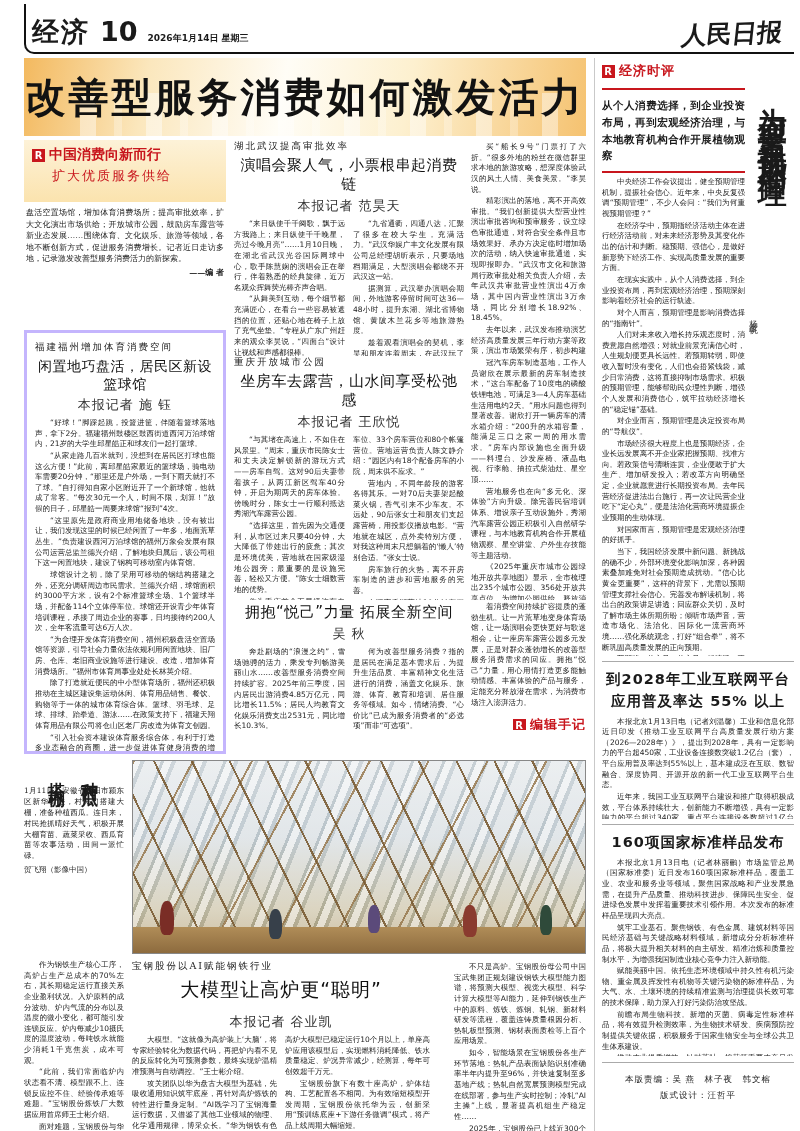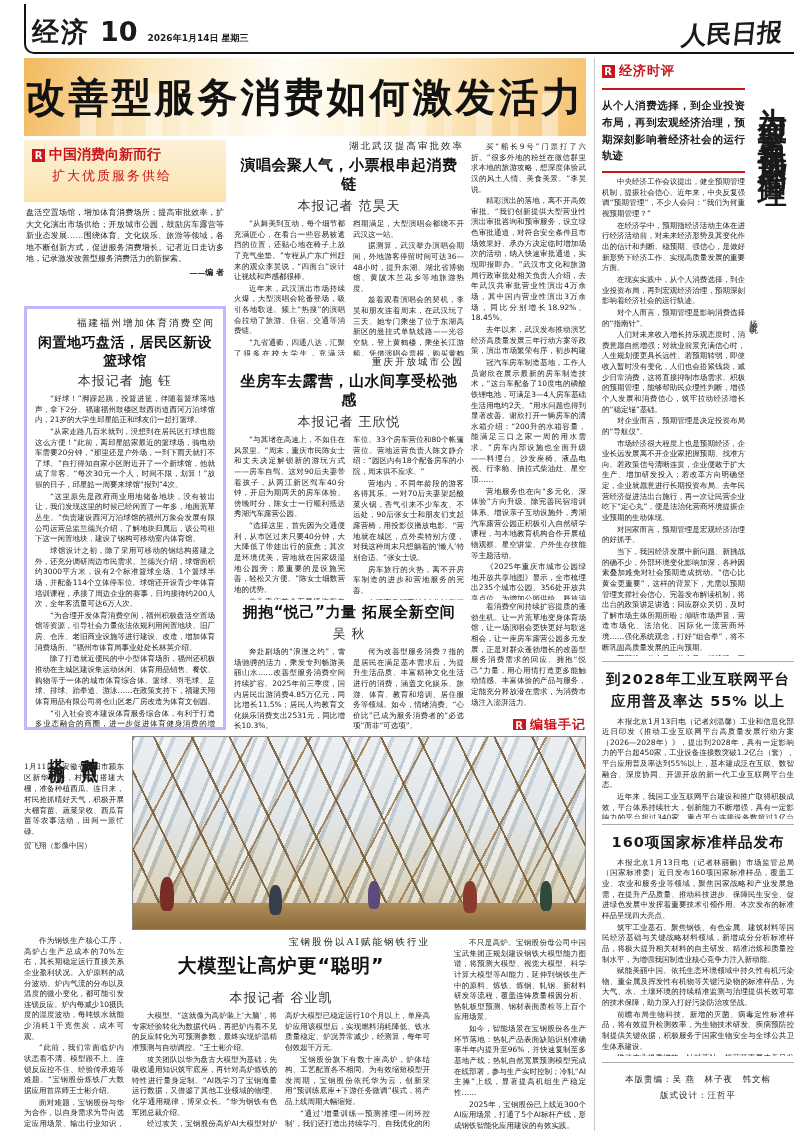--- a/index.html
+++ b/index.html
@@ -24,26 +24,26 @@
   
   .row-upper{display:flex;gap:8px;margin-top:4px;}
   .left-rail{width:202px;flex:none;}
   .mid-rail{flex:1;min-width:0;}
   
   .series-box{height:62px;background:linear-gradient(180deg,#fdf2d8,#fbe3ae);padding:6px 8px;box-sizing:border-box;}
   .series-line1{display:flex;align-items:center;gap:4px;font-size:14px;font-weight:900;color:#c8161d;}
   .series-line2{font-size:13px;color:#c8161d;margin:3px 0 0 20px;letter-spacing:2px;}
   .rlogo{width:13px;height:13px;background:#c8161d;color:#fff;font-size:10px;font-weight:900;display:inline-flex;align-items:center;justify-content:center;flex:none;}
   
-  .editor-note{height:104px;box-sizing:border-box;padding:5px 2px;font-size:8px;line-height:1.45;text-align:justify;color:#222;overflow:hidden;}
+  .editor-note{height:128px;box-sizing:border-box;padding:5px 2px;font-size:8px;line-height:1.45;text-align:justify;color:#222;overflow:hidden;}
   .editor-sig{text-align:right;font-weight:700;margin-top:2px;}
   
   .redbox{border:3px solid #c4b5fd;height:424px;box-sizing:border-box;padding:8px 8px 4px;overflow:hidden;}
-  .kicker{font-size:9.5px;text-align:right;letter-spacing:2px;color:#222;}
-  .hl-m{font-weight:700;text-align:center;color:#111;}
+  .kicker{font-size:9.5px;text-align:left;letter-spacing:2px;color:#222;}
+  .hl-m{font-weight:400;text-align:center;color:#111;}
   .hl-14{font-size:14px;margin:4px 0 2px;letter-spacing:.5px;}
   .hl-15{font-size:15px;margin:3px 0 1px;letter-spacing:.5px;}
   .hl-19{font-size:19px;margin:4px 0 8px;letter-spacing:1px;}
   .byline{font-size:13px;text-align:center;color:#333;margin:2px 0 4px;letter-spacing:1px;}
   .para{margin:0 0 1px;text-indent:2em;}
   .bodytext{font-size:7.5px;line-height:1.42;text-align:justify;color:#222;overflow:hidden;}
   
   .art-mid{display:flex;gap:7px;overflow:hidden;}
   .art-mid .main-part{width:230px;flex:none;display:flex;flex-direction:column;}
   .art-mid .right-part{flex:1;min-width:0;padding-top:2px;}
@@ -146,20 +146,21 @@
         </div>
 
         <div class="mid-rail">
 
           <div class="art-mid h-wuhan">
             <div class="main-part">
               <div class="kicker kai">湖北武汉提高审批效率</div>
               <div class="hl-m hl-15">演唱会聚人气，小票根串起消费链</div>
               <div class="byline kai">本报记者 范昊天</div>
               <div class="bodytext cols2">
+                  <p class="para">“来日纵使千千阕歌，飘于远方我路上；来日纵使千千晚星，亮过今晚月亮”……1月10日晚，在湖北省武汉光谷国际网球中心，歌手陈慧娴的演唱会正在举行，伴着熟悉的经典旋律，近万名观众挥舞荧光棒齐声合唱。</p>
                   <p class="para">“从舞美到互动，每个细节都充满匠心，在看台一些容易被遮挡的位置，还贴心地在椅子上放了充气坐垫。”专程从广东广州赶来的观众李昊说，“四面台”设计让视线和声感都很棒。</p>
                   <p class="para">近年来，武汉演出市场持续火爆，大型演唱会轮番登场，吸引各地歌迷。频上“热搜”的演唱会拉动了旅游、住宿、交通等消费链。</p>
                   <p class="para">“九省通衢，四通八达，汇聚了很多在校大学生，充满活力。”武汉华娱广丰文化发展有限公司总经理胡昕表示，只要场地档期满足，大型演唱会都绕不开武汉这一站。</p>
                   <p class="para">据测算，武汉举办演唱会期间，外地游客停留时间可达36—48小时，提升东湖、湖北省博物馆、黄陂木兰花乡等地旅游热度。</p>
                   <p class="para">趁着观看演唱会的契机，李昊和朋友连着周末，在武汉玩了三天。她专门乘坐了位于东湖高新区的悬挂式单轨线路——光谷空轨，登上黄鹤楼，乘坐长江游船。凭借演唱会票根，购买黄鹤楼门票享受了八八折，购</p>
                 </div>
             </div>
             <div class="right-part bodytext">
                 <p class="para">买“船长9号”门票打了六折。“很多外地的粉丝在微信群里求本地的旅游攻略，想深度体验武汉的风土人情、美食美景。”李昊说。</p>
                 <p class="para">精彩演出的落地，离不开高效审批。“我们创新提供大型营业性演出审批咨询和预审服务，设立绿色审批通道，对符合安全条件且市场效果好、承办方决定临时增加场次的活动，纳入快速审批通道，实现即报即办。”武汉市文化和旅游局行政审批处相关负责人介绍，去年武汉共审批营业性演出4万余场，其中国内营业性演出3万余场，同比分别增长18.92%、18.45%。</p>
@@ -262,21 +263,21 @@
 
     <div class="side-col">
 
       <div class="commentary">
         <div class="comm-text">
           <div class="col-label">
             <span class="rlogo">R</span>
             <span>经济时评</span>
           </div>
           <hr class="redrule">
-          <div class="comm-intro">从个人消费选择，到企业投资布局，再到宏观经济治理，预期深刻影响着经济社会的运行轨迹</div>
+          <div class="comm-intro">从个人消费选择，到企业投资布局，再到宏观经济治理，与本地教育机构合作开展植物观察</div>
           <hr class="redrule">
           <div class="comm-body bodytext">
               <p class="para">中央经济工作会议提出，健全预期管理机制，提振社会信心。近年来，中央反复强调“预期管理”，不少人会问：“我们为何重视预期管理？”</p>
               <p class="para">在经济学中，预期指经济活动主体在进行经济活动前，对未来经济形势及其变化作出的估计和判断。稳预期、强信心，是做好新形势下经济工作、实现高质量发展的重要方面。</p>
               <p class="para">在现实实践中，从个人消费选择，到企业投资布局，再到宏观经济治理，预期深刻影响着经济社会的运行轨迹。</p>
               <p class="para">对个人而言，预期管理是影响消费选择的“指南针”。</p>
               <p class="para">人们对未来收入增长持乐观态度时，消费意愿自然增强；对就业前景充满信心时，人生规划便更具长远性。若预期转弱，即使收入暂时没有变化，人们也会捂紧钱袋，减少日常消费，这将直接抑制市场需求。积极的预期管理，能够帮助民众理性判断，增强个人发展和消费信心，筑牢拉动经济增长的“稳定锚”基础。</p>
               <p class="para">对企业而言，预期管理是决定投资布局的“导航仪”。</p>
               <p class="para">市场经济很大程度上也是预期经济，企业长远发展离不开企业家把握预期、找准方向。若政策信号清晰连贯，企业便敢于扩大生产、增加研发投入；若改革方向明确坚定，企业就愿意进行长期投资布局。去年民营经济促进法出台施行，再一次让民营企业吃下“定心丸”，便是法治化营商环境提振企业预期的生动体现。</p>
               <p class="para">对国家而言，预期管理是宏观经济治理的好抓手。</p>

